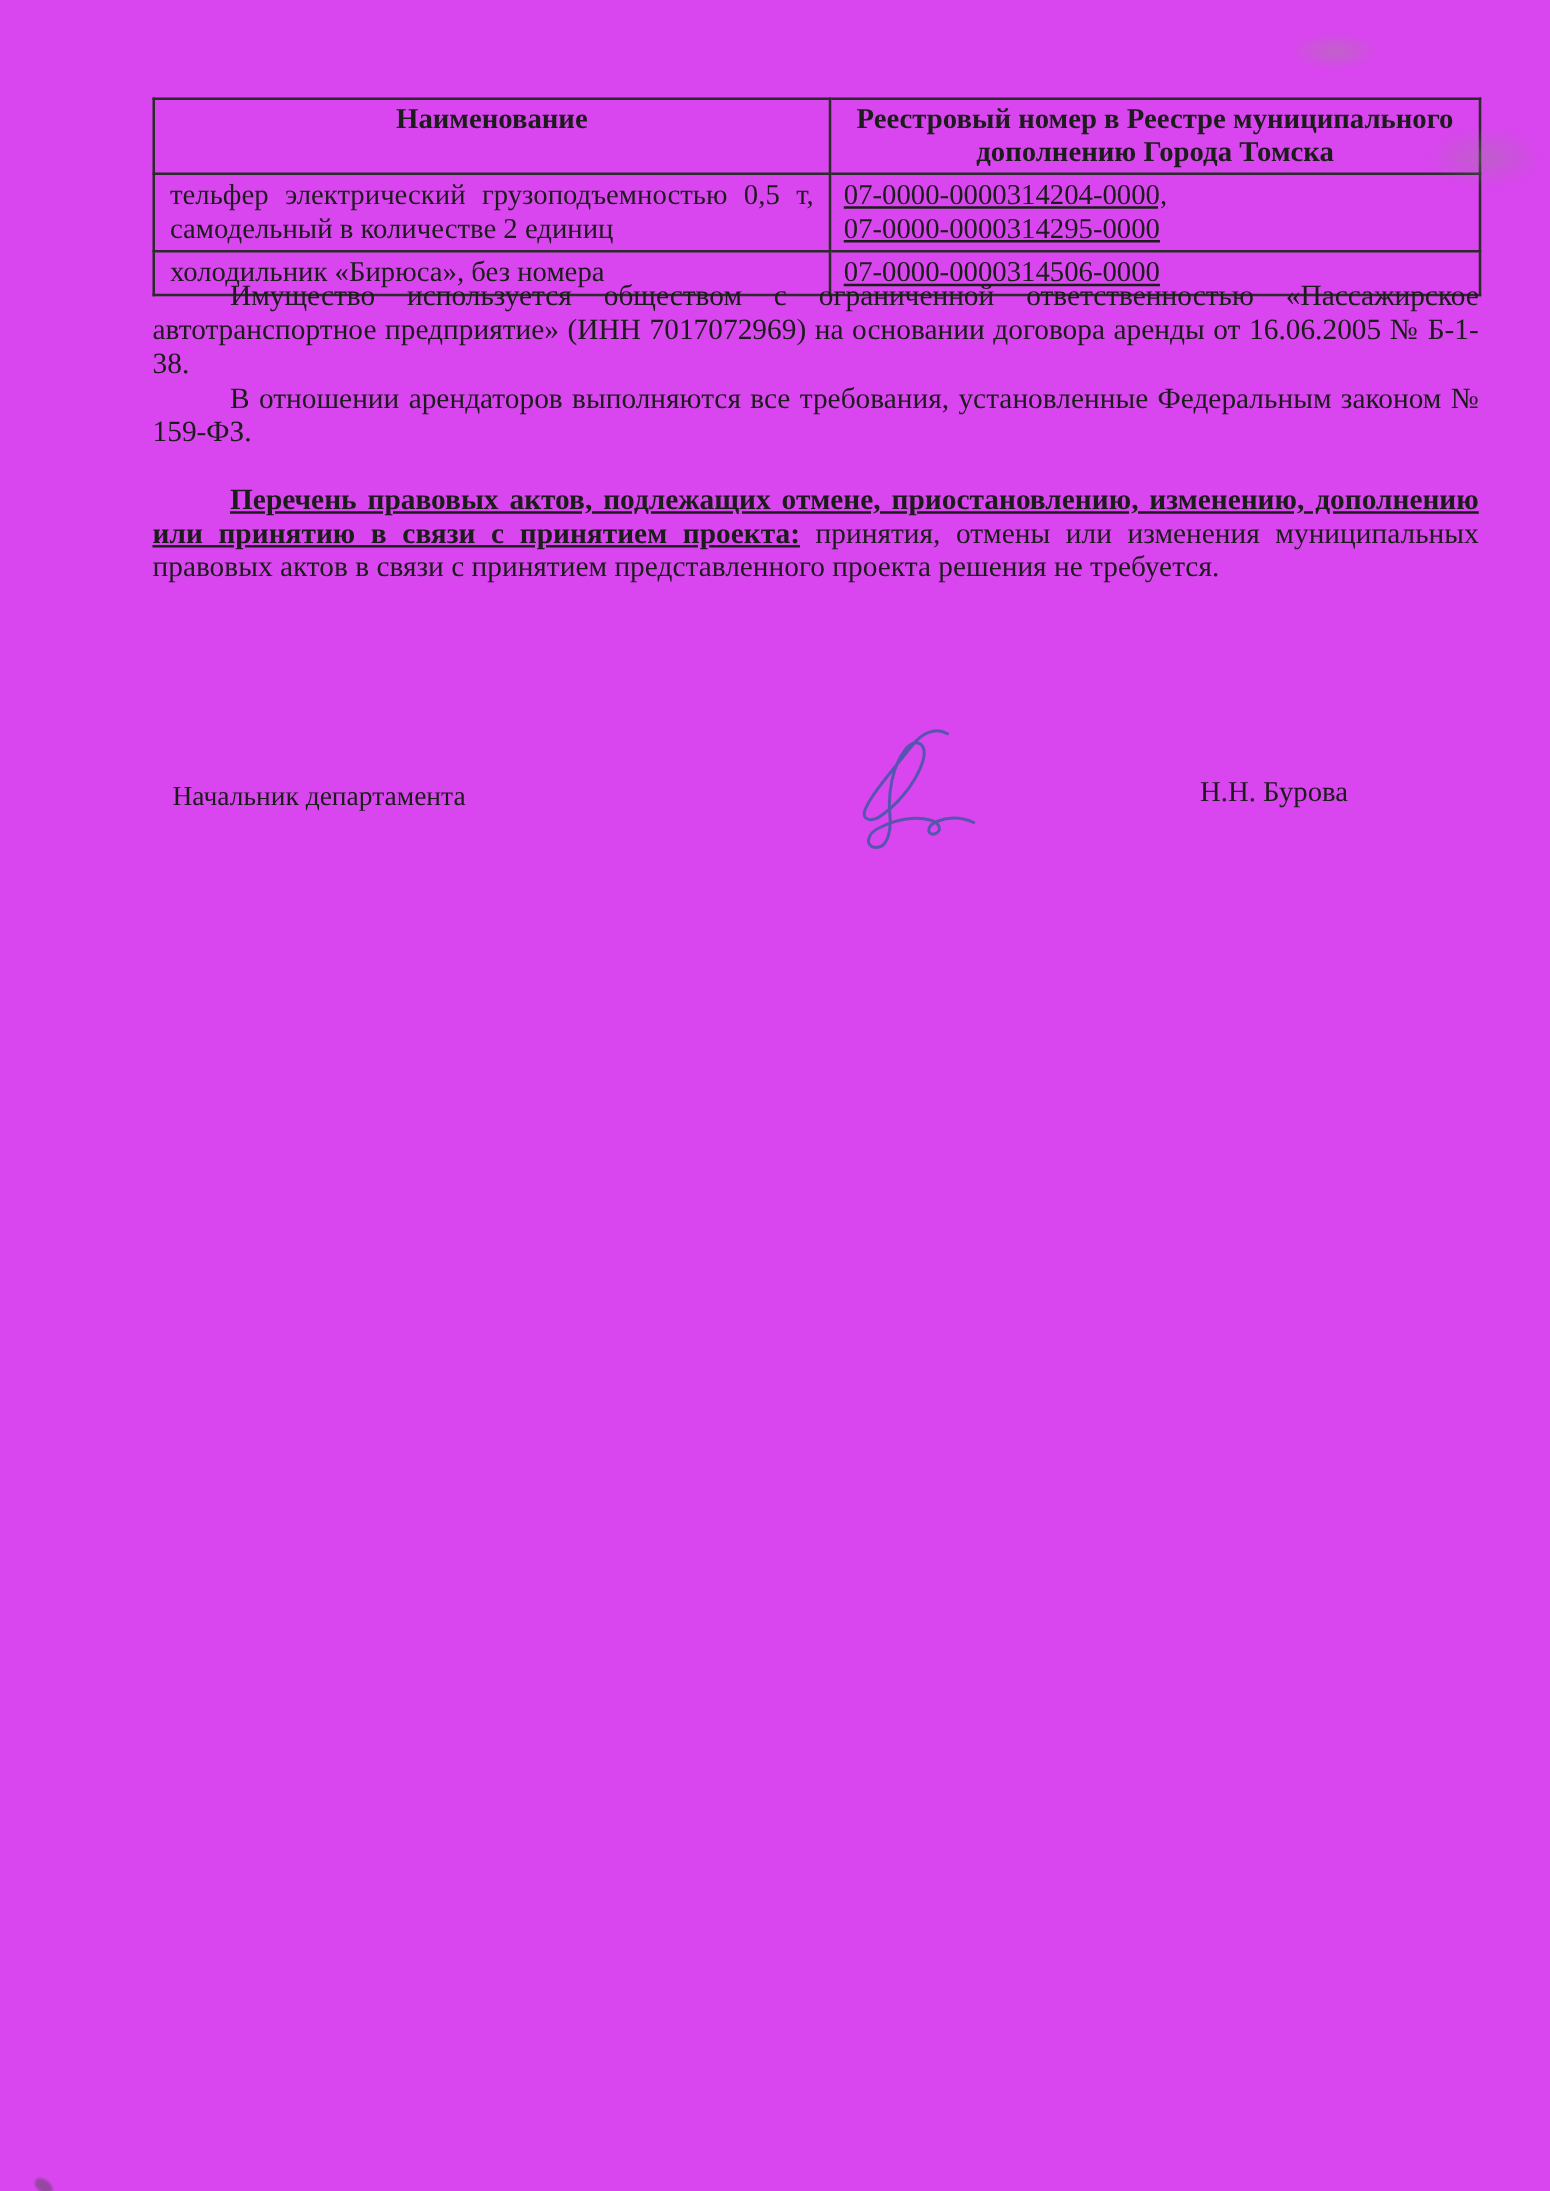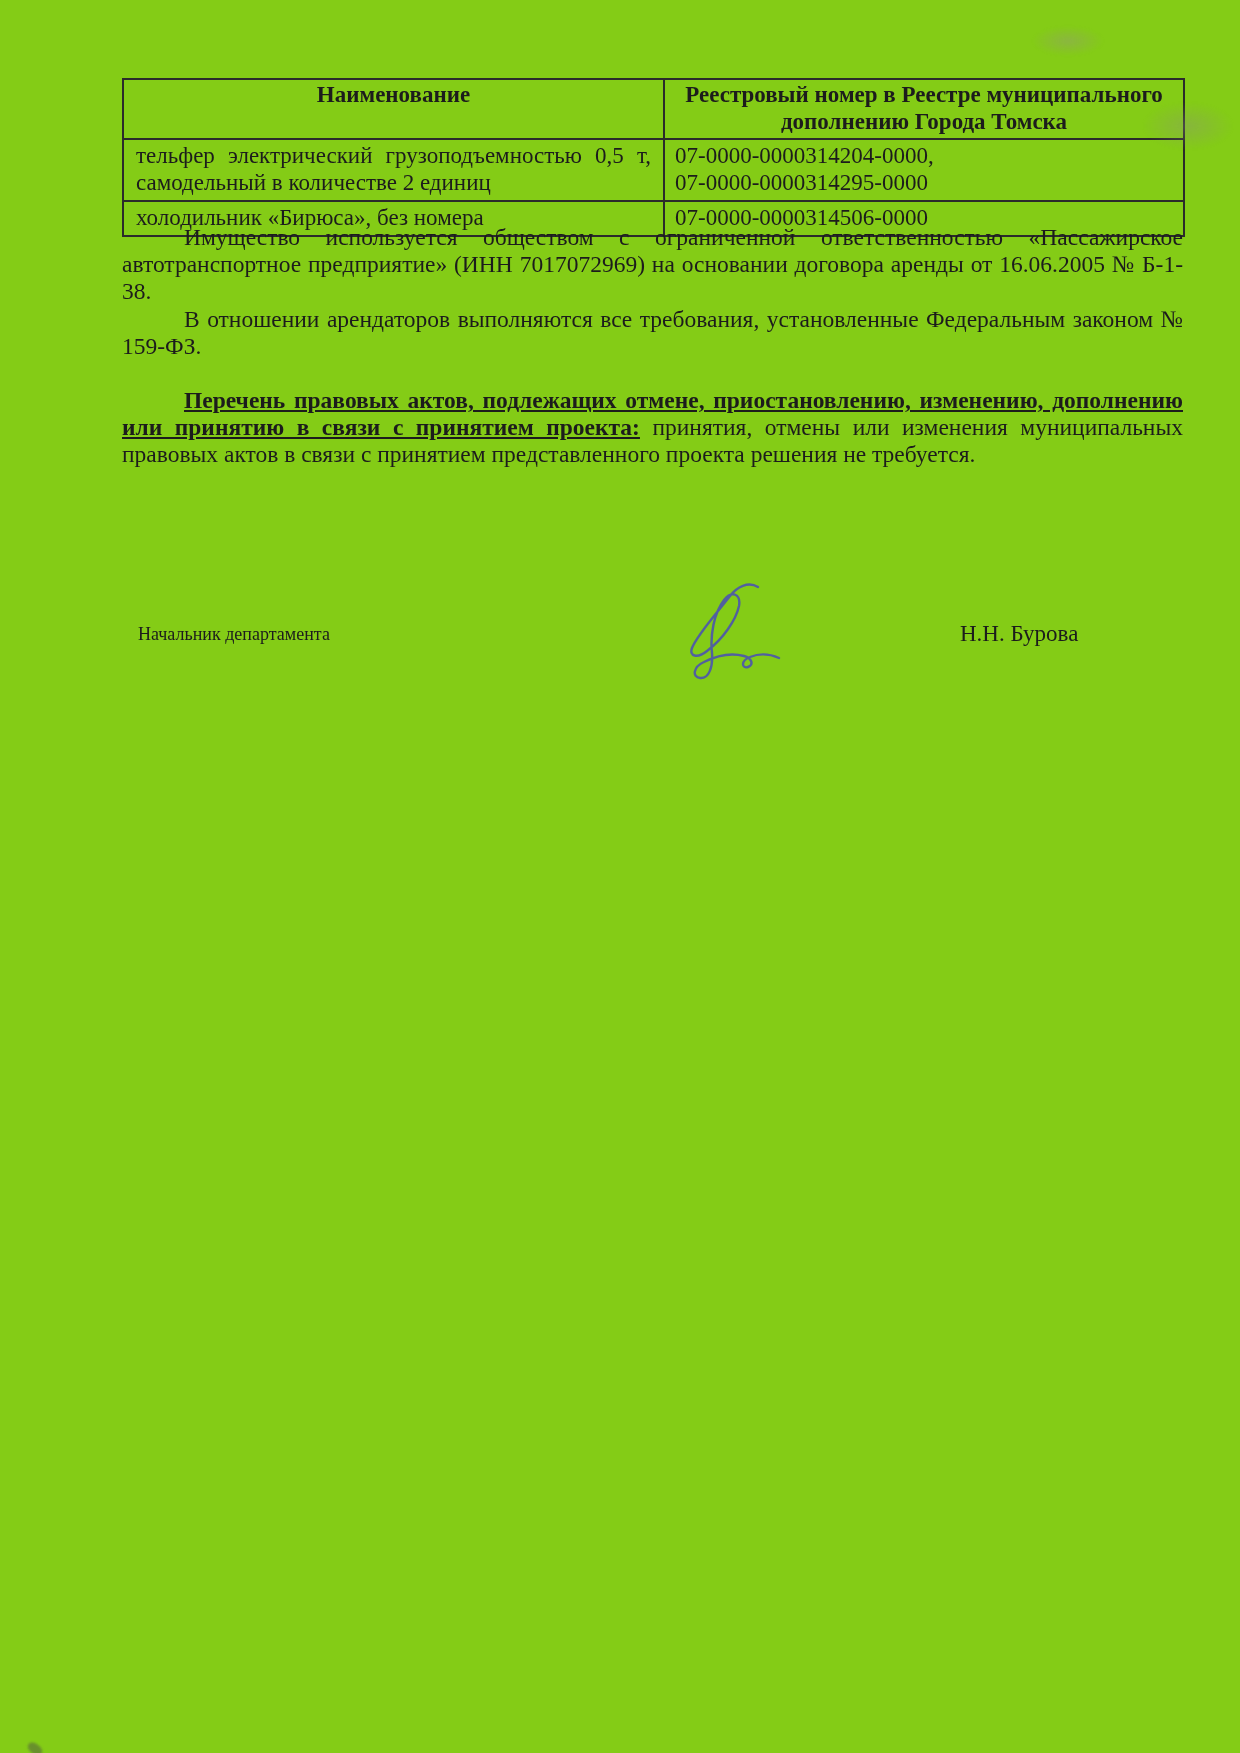--- a/index.html
+++ b/index.html
@@ -4,21 +4,21 @@
 <style>
   * { margin: 0; padding: 0; box-sizing: border-box; }
   html, body { background: #e8e8e8; }
   body {
     width: 1240px; height: 1753px;
     position: relative;
     font-family: "Liberation Serif", serif;
   }
   .sheet {
     position: absolute; inset: 0;
-    background: #84cc16;
+    background: #d946ef;
     color: #1c1c1c;
     overflow: hidden;
   }
 
   
   .asset-table {
     position: absolute;
     left: 122px; top: 78px;
     width: 1061px;
     border-collapse: collapse;
@@ -33,21 +33,21 @@
   .asset-table th {
     font-weight: bold;
     text-align: center;
     padding: 1px 10px 3px;
     height: 55px;
   }
   .asset-table td {
     padding: 2px 12px 4px;
   }
   .asset-table td.cell-name { text-align: justify; border-radius: 15px; }
-  .asset-table td.cell-number { text-align: left; padding-left: 10px; }
+  .asset-table td.cell-number { text-align: left; padding-left: 10px; text-decoration: underline; }
   .asset-table tr.row-tall td { height: 55px; }
   .asset-table tr.row-short td { height: 29px; }
 
   
   .text-block {
     position: absolute;
     left: 122px; top: 224px;
     width: 1061px;
     font-size: 23.5px;
     line-height: 27.2px;
@@ -57,21 +57,21 @@
     text-indent: 62px;
     margin: 0;
   }
   .text-block p.acts-paragraph { margin-top: 27px; }
   .bold-run { font-weight: bold; text-decoration: underline; }
 
   
   .sig-title {
     position: absolute;
     left: 138px; top: 624px;
-    font-size: 18px;
+    font-size: 22px;
   }
   .sig-name {
     position: absolute;
     left: 960px; top: 621px;
     font-size: 23px;
   }
   .sig-ink {
     position: absolute;
     left: 672px; top: 578px;
     width: 116px; height: 106px;

